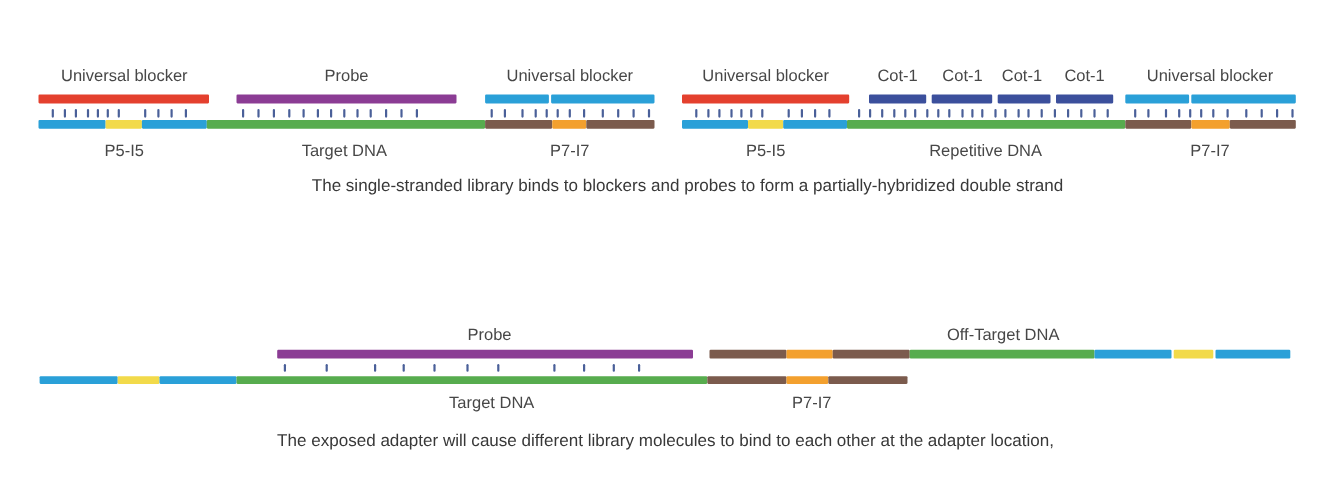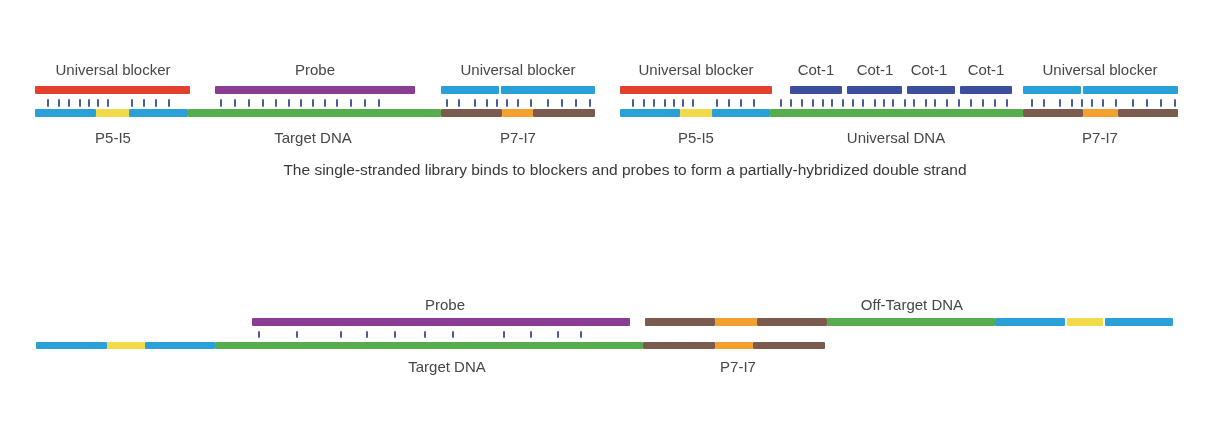--- a/index.html
+++ b/index.html
@@ -27,20 +27,21 @@
   .dlabel{
     position:absolute;transform:translateX(-50%);white-space:nowrap;
     font-size:15px;font-weight:400;color:#474747;
   }
 </style>
 </head>
 <body>
 
 <div class="stage">
   <div class="caption s1-caption">The single-stranded library binds to blockers and probes to form a partially-hybridized double strand</div>
+  <div class="caption s2-caption-1">The exposed adapter will cause different library molecules to bind to each other at the adapter location,</div>
 <div class="bar" style="left: 35px; top: 86px; width: 155px; height: 8px; background: rgb(228, 64, 46);"></div>
     <div class="bar" style="left: 215px; top: 86px; width: 200px; height: 8px; background: rgb(139, 60, 148);"></div>
     <div class="bar" style="left: 441px; top: 86px; width: 58px; height: 8px; background: rgb(42, 160, 216);"></div>
     <div class="bar" style="left: 501px; top: 86px; width: 94px; height: 8px; background: rgb(42, 160, 216);"></div>
     <div class="bar" style="left: 35px; top: 109px; width: 61px; height: 8px; background: rgb(42, 160, 216);"></div>
     <div class="bar" style="left: 96px; top: 109px; width: 33px; height: 8px; background: rgb(242, 218, 74);"></div>
     <div class="bar" style="left: 129px; top: 109px; width: 59px; height: 8px; background: rgb(42, 160, 216);"></div>
     <div class="bar" style="left: 188px; top: 109px; width: 253px; height: 8px; background: rgb(87, 172, 78);"></div>
     <div class="bar" style="left: 441px; top: 109px; width: 61px; height: 8px; background: rgb(123, 91, 77);"></div>
     <div class="bar" style="left: 502px; top: 109px; width: 31px; height: 8px; background: rgb(243, 160, 46);"></div>
@@ -146,21 +147,21 @@
     <div class="tick" style="left: 1146px; top: 99px; height: 8px; background: rgb(74, 96, 153);"></div>
     <div class="tick" style="left: 1160px; top: 99px; height: 8px; background: rgb(74, 96, 153);"></div>
     <div class="tick" style="left: 1174px; top: 99px; height: 8px; background: rgb(74, 96, 153);"></div>
     <div class="dlabel" style="left: 696px; top: 61px;">Universal blocker</div>
     <div class="dlabel" style="left: 816px; top: 61px;">Cot-1</div>
     <div class="dlabel" style="left: 875px; top: 61px;">Cot-1</div>
     <div class="dlabel" style="left: 929px; top: 61px;">Cot-1</div>
     <div class="dlabel" style="left: 986px; top: 61px;">Cot-1</div>
     <div class="dlabel" style="left: 1100px; top: 61px;">Universal blocker</div>
     <div class="dlabel" style="left: 696px; top: 129px;">P5-I5</div>
-    <div class="dlabel" style="left: 896px; top: 129px;">Universal DNA</div>
+    <div class="dlabel" style="left: 896px; top: 129px;">Repetitive DNA</div>
     <div class="dlabel" style="left: 1100px; top: 129px;">P7-I7</div>
     <div class="bar" style="left: 252px; top: 318px; width: 378px; height: 8px; background: rgb(139, 60, 148);"></div>
     <div class="bar" style="left: 645px; top: 318px; width: 70px; height: 8px; background: rgb(123, 91, 77);"></div>
     <div class="bar" style="left: 715px; top: 318px; width: 42px; height: 8px; background: rgb(243, 160, 46);"></div>
     <div class="bar" style="left: 757px; top: 318px; width: 70px; height: 8px; background: rgb(123, 91, 77);"></div>
     <div class="bar" style="left: 827px; top: 318px; width: 168px; height: 8px; background: rgb(87, 172, 78);"></div>
     <div class="bar" style="left: 995px; top: 318px; width: 70px; height: 8px; background: rgb(42, 160, 216);"></div>
     <div class="bar" style="left: 1067px; top: 318px; width: 36px; height: 8px; background: rgb(242, 218, 74);"></div>
     <div class="bar" style="left: 1105px; top: 318px; width: 68px; height: 8px; background: rgb(42, 160, 216);"></div>
     <div class="bar" style="left: 36px; top: 342px; width: 71px; height: 7px; background: rgb(42, 160, 216);"></div>

